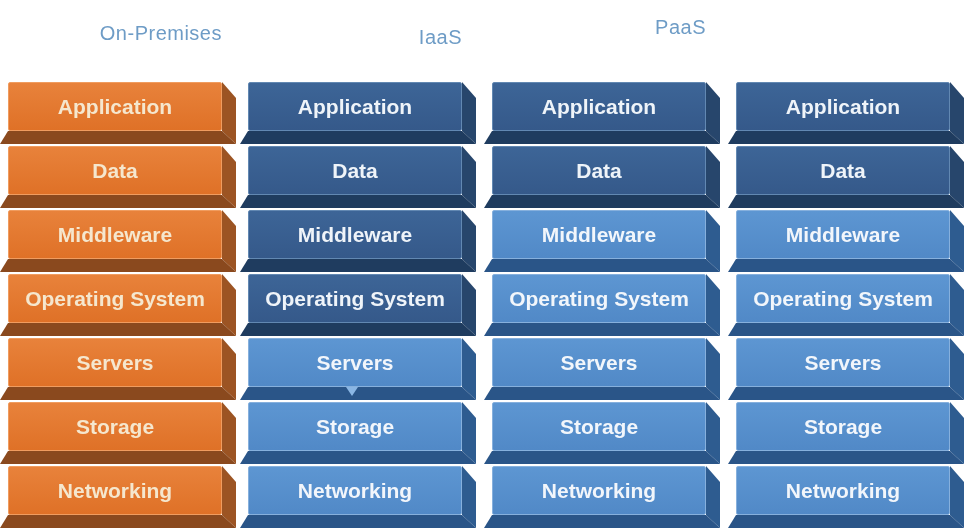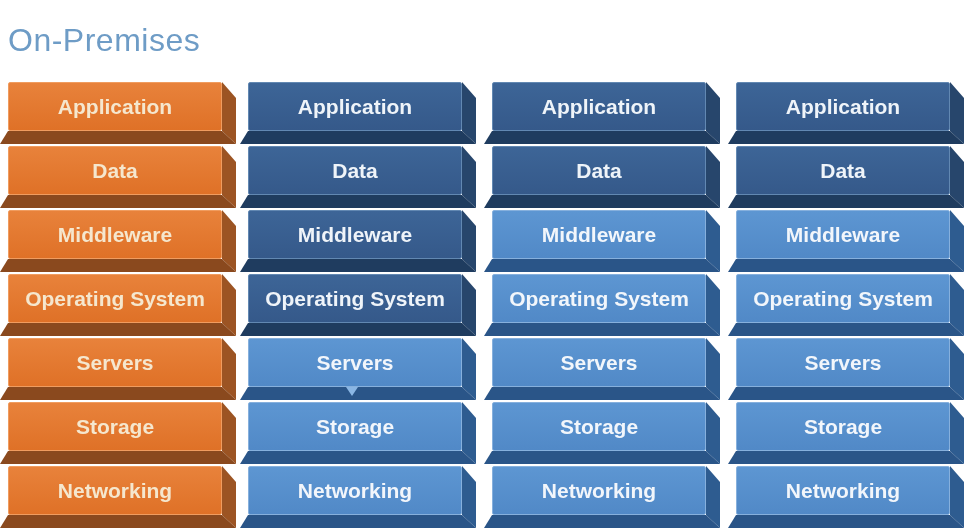--- a/index.html
+++ b/index.html
@@ -13,22 +13,22 @@
     height: 529px;
     background: var(--bg, #ffffff);
     overflow: hidden;
     font-family: "Liberation Sans", sans-serif;
   }
 
   
   .col-header {
     position: absolute;
     width: 214px;
-    text-align: left;
-    font-size: 32px;
+    text-align: right;
+    font-size: 20px;
     font-weight: 400;
     color: var(--hdr, #6E9CC6);
     letter-spacing: 0.5px;
     white-space: nowrap;
   }
 
   
   .block {
     position: absolute;
     width: 214px;
@@ -149,20 +149,21 @@
     <div class="block orange" style="left: 8px; top: 402px;">
       <div class="face">
         <span class="label">Storage</span>
       </div>
     </div>
     <div class="block orange" style="left: 8px; top: 466px;">
       <div class="face">
         <span class="label">Networking</span>
       </div>
     </div>
+    <div class="col-header" style="left: 248px; top: 26px;">IaaS</div>
     <div class="block dark-blue" style="left: 248px; top: 82px;">
       <div class="face">
         <span class="label">Application</span>
       </div>
     </div>
     <div class="block dark-blue" style="left: 248px; top: 146px;">
       <div class="face">
         <span class="label">Data</span>
       </div>
     </div>
@@ -184,20 +185,21 @@
     <div class="block light-blue" style="left: 248px; top: 402px;">
       <div class="face">
         <span class="label">Storage</span>
       </div>
     </div>
     <div class="block light-blue" style="left: 248px; top: 466px;">
       <div class="face">
         <span class="label">Networking</span>
       </div>
     </div>
+    <div class="col-header" style="left: 492px; top: 16px;">PaaS</div>
     <div class="block dark-blue" style="left: 492px; top: 82px;">
       <div class="face">
         <span class="label">Application</span>
       </div>
     </div>
     <div class="block dark-blue" style="left: 492px; top: 146px;">
       <div class="face">
         <span class="label">Data</span>
       </div>
     </div>

